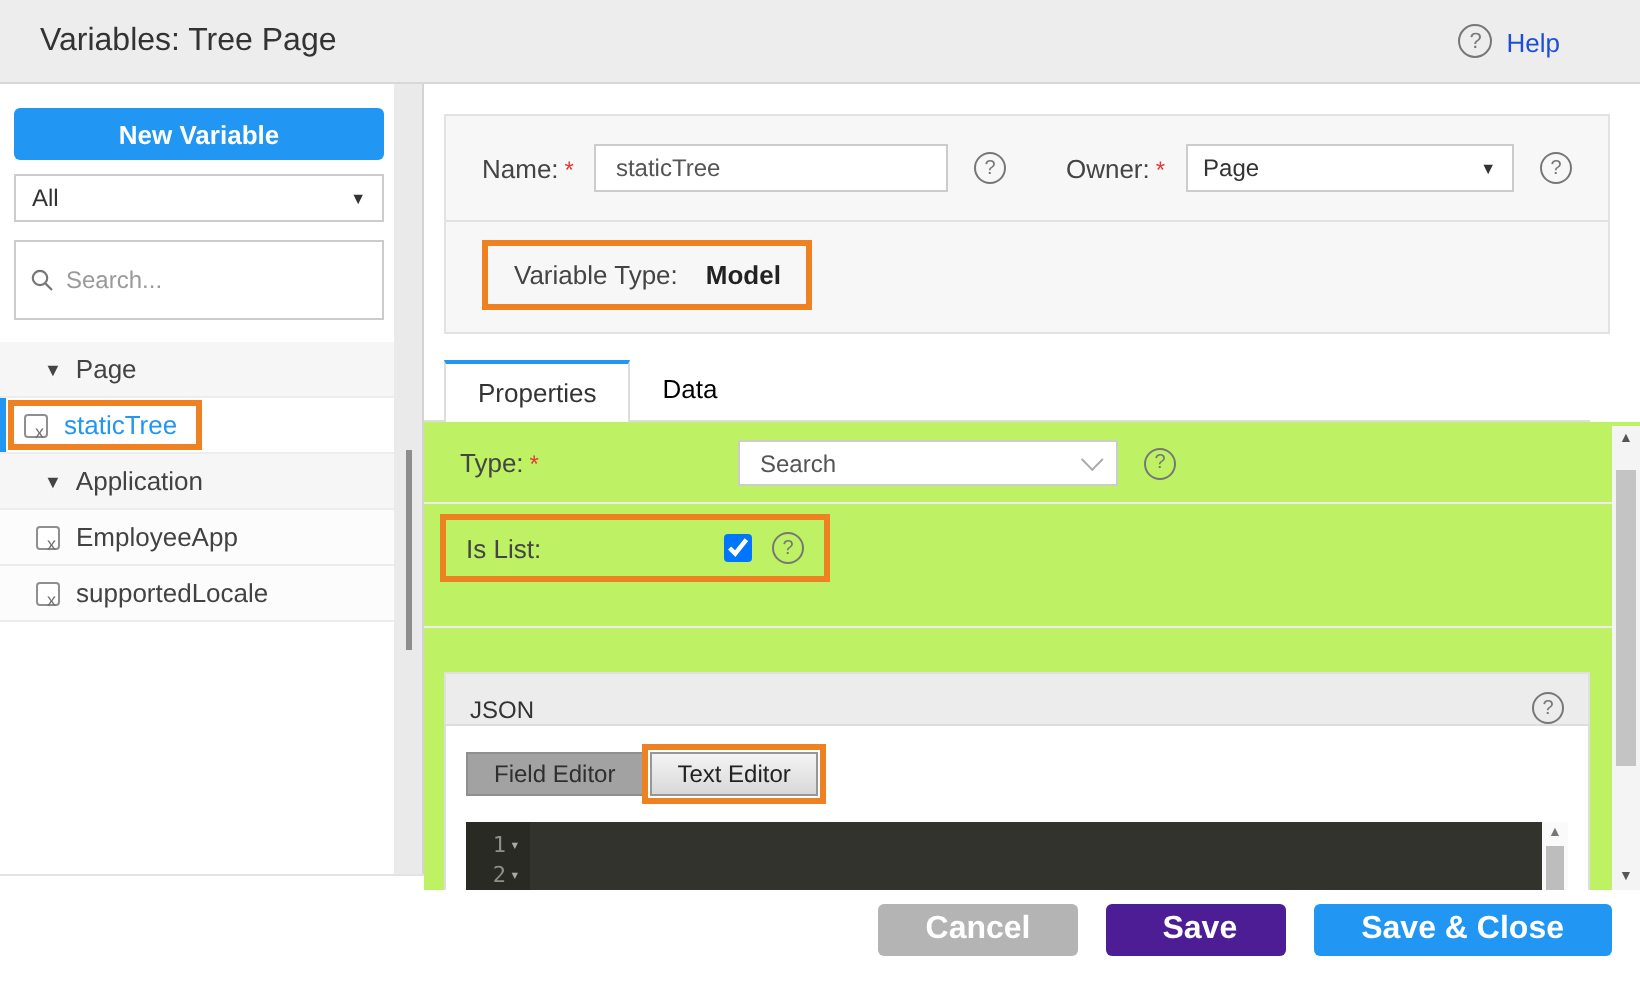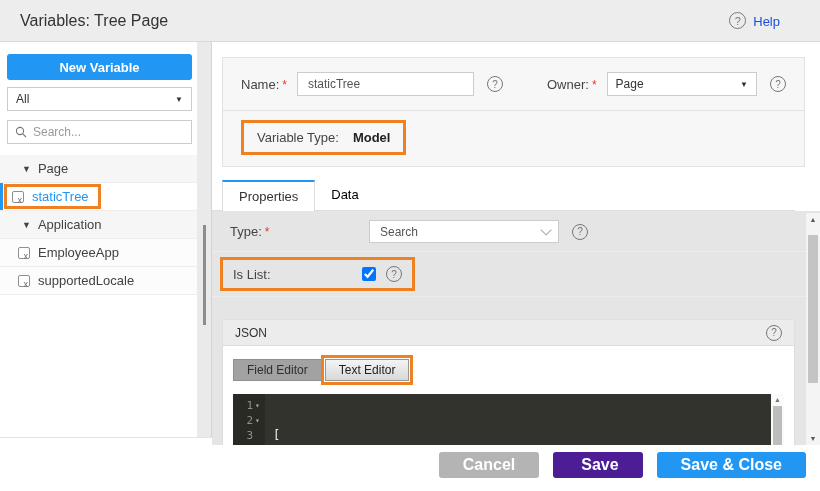--- a/index.html
+++ b/index.html
@@ -17,21 +17,21 @@
   
   .body { flex:1 1 auto; display:flex; min-height:0; }
 
   
   .sidebar { width:212px; flex:0 0 auto; background:#fff; border-right:1px solid #d4d4d4; position:relative; padding-top:12px; }
   .sidebar-controls { padding-left:7px; width:192px; }
   .btn-new-variable { display:block; width:185px; height:26px; background:#2196f3; color:#fff; border:none; border-radius:3px; font-weight:bold; font-size:13px; font-family:inherit; cursor:pointer; }
   .select-box { width:185px; height:24px; border:1px solid #ccc; background:#fff; display:flex; align-items:center; padding:0 8px; font-size:12px; color:#333; margin-top:7px; cursor:pointer; position:relative; }
   .select-box .caret { margin-left:auto; font-size:8px; color:#333; }
   .select-box .caret::after { content:"▼"; }
-  .search-box { width:185px; height:24px; border:1px solid #ccc; background:#fff; display:flex; align-items:center; gap:6px; padding:0 7px; margin-top:9px; }
+  .search-box { width:185px; height:40px; border:1px solid #ccc; background:#fff; display:flex; align-items:center; gap:6px; padding:0 7px; margin-top:9px; }
   .search-box input { border:none; outline:none; font-size:12px; color:#555; width:140px; font-family:inherit; background:transparent; }
   .search-box input::placeholder { color:#9a9a9a; }
 
   .tree { margin-top:11px; width:197px; }
   .tree-row { height:28px; display:flex; align-items:center; border-bottom:1px solid #ededed; font-size:13px; color:#424242; cursor:pointer; position:relative; }
   .tree-row.group { background:#f6f6f6; padding-left:22px; }
   .tree-row.item { background:#fcfcfc; padding-left:18px; }
   .tree-row.selected { background:#fff; color:#2196f3; padding-left:0; }
   .sel-bar { position:absolute; left:0; top:0; bottom:0; width:3px; background:#2196f3; }
   .caret-down { font-size:9px; color:#444; margin-right:7px; }
@@ -44,47 +44,47 @@
   .sidebar-thumb { position:absolute; top:183px; left:6px; width:3px; height:100px; background:#8d8d8d; }
 
   
   .main { flex:1 1 auto; background:#fff; position:relative; min-width:0; }
 
   .top-form { margin:15px 15px 0 10px; background:#f7f7f7; border:1px solid #e2e2e2; }
   .form-row1 { display:flex; align-items:center; padding:14px 18px; }
   .field-label { font-size:13px; color:#444; white-space:nowrap; }
   .req { color:#e53935; margin-left:3px; font-size:12px; }
   .text-input { width:186px; height:24px; border:1px solid #ccc; background:#fff; font-size:12px; color:#555; padding:0 10px; margin-left:10px; font-family:inherit; outline:none; }
-  .owner-label { margin-left:44px; }
+  .owner-label { margin-left:30px; }
   .form-select { width:182px; height:24px; margin-left:10px; }
   .help-sm { width:16px; height:16px; font-size:10px; margin-left:13px; }
   .form-row2 { border-top:1px solid #e2e2e2; padding:9px 18px 11px; }
   .vt-box { display:inline-flex; align-items:center; border:3px solid #ee8122; padding:7px 13px; }
   .vt-value { font-weight:bold; color:#222; margin-left:14px; font-size:13px; }
 
   
   .tabbar { margin:13px 25px 0 0; padding-left:10px; display:flex; border-bottom:1px solid #ddd; height:31px; }
   .tab { font-size:13px; padding:7px 16px 0; cursor:pointer; color:#000000; }
   .tab.active { background:#fff; color:#333; border:1px solid #ddd; border-bottom:none; border-top:2px solid #2196f3; margin-bottom:-1px; height:32px; }
 
   
-  .tab-content { position:relative; height:234px; overflow:hidden; background:#e5e5e5; }
+  .tab-content { position:relative; height:234px; overflow:hidden; background:#bef264; }
   .prop-row-type { display:flex; align-items:center; padding:9px 0 8px 18px; border-bottom:1px solid #ececec; }
   .prop-row-type .field-label { width:139px; }
   .dd-select { width:190px; height:23px; border:1px solid #ccc; background:#fff; display:flex; align-items:center; padding:0 10px; font-size:12px; color:#555; cursor:pointer; }
   .chev { margin-left:auto; width:8px; height:8px; border-right:1px solid #aaa; border-bottom:1px solid #aaa; transform:rotate(45deg) translateY(-3px); }
-  .prop-row-islist { padding:5px 0 5px 8px; border-bottom:1px solid #ececec;text-decoration:underline; }
+  .prop-row-islist { padding:5px 0 22px 8px; border-bottom:1px solid #ececec;text-decoration:underline; }
   .islist-box { display:inline-flex; align-items:center; border:3px solid #ee8122; padding:6px 10px; }
   .islist-box .field-label { width:129px; }
   .islist-box input[type=checkbox] { width:14px; height:14px; margin:0; cursor:pointer; }
   .islist-box .help-sm { margin-left:10px; }
 
   
   .json-section { margin:22px 25px 0 10px; }
-  .json-header { height:26px; background:#ececec; border:1px solid #e0e0e0; border-bottom:none; display:flex; align-items:center; justify-content:space-between; padding:0 12px; }
+  .json-header { height:26px; background:#ececec; border:1px solid #e0e0e0; border-bottom:none; display:flex; align-items:flex-end; justify-content:space-between; padding:0 12px; }
   .json-title { font-size:12px; color:#333; }
   .json-body { border:1px solid #ddd; background:#fff; padding:9px 10px 30px; }
   .editor-toggle { display:flex; align-items:center; }
   .toggle-btn { font-size:12px; font-family:inherit; padding:3px 13px; cursor:pointer; height:22px; }
   .toggle-btn.inactive { background:#a2a2a2; border:1px solid #8f8f8f; color:#2f2f2f; }
   .toggle-active-wrap { border:3px solid #ee8122; padding:1px; display:inline-flex; margin-left:-1px; }
   .toggle-btn.active { background:linear-gradient(#f4f4f4,#d8d8d8); border:1px solid #979797; color:#222; }
 
   .code-editor { margin-top:9px; height:74px; display:flex; background:#33332d; overflow:hidden; }
   .gutter { width:32px; background:#2a2a25; color:#8f8f8a; font-family:"DejaVu Sans Mono", monospace; font-size:11px; line-height:15px; padding-top:4px; flex:0 0 auto; }

